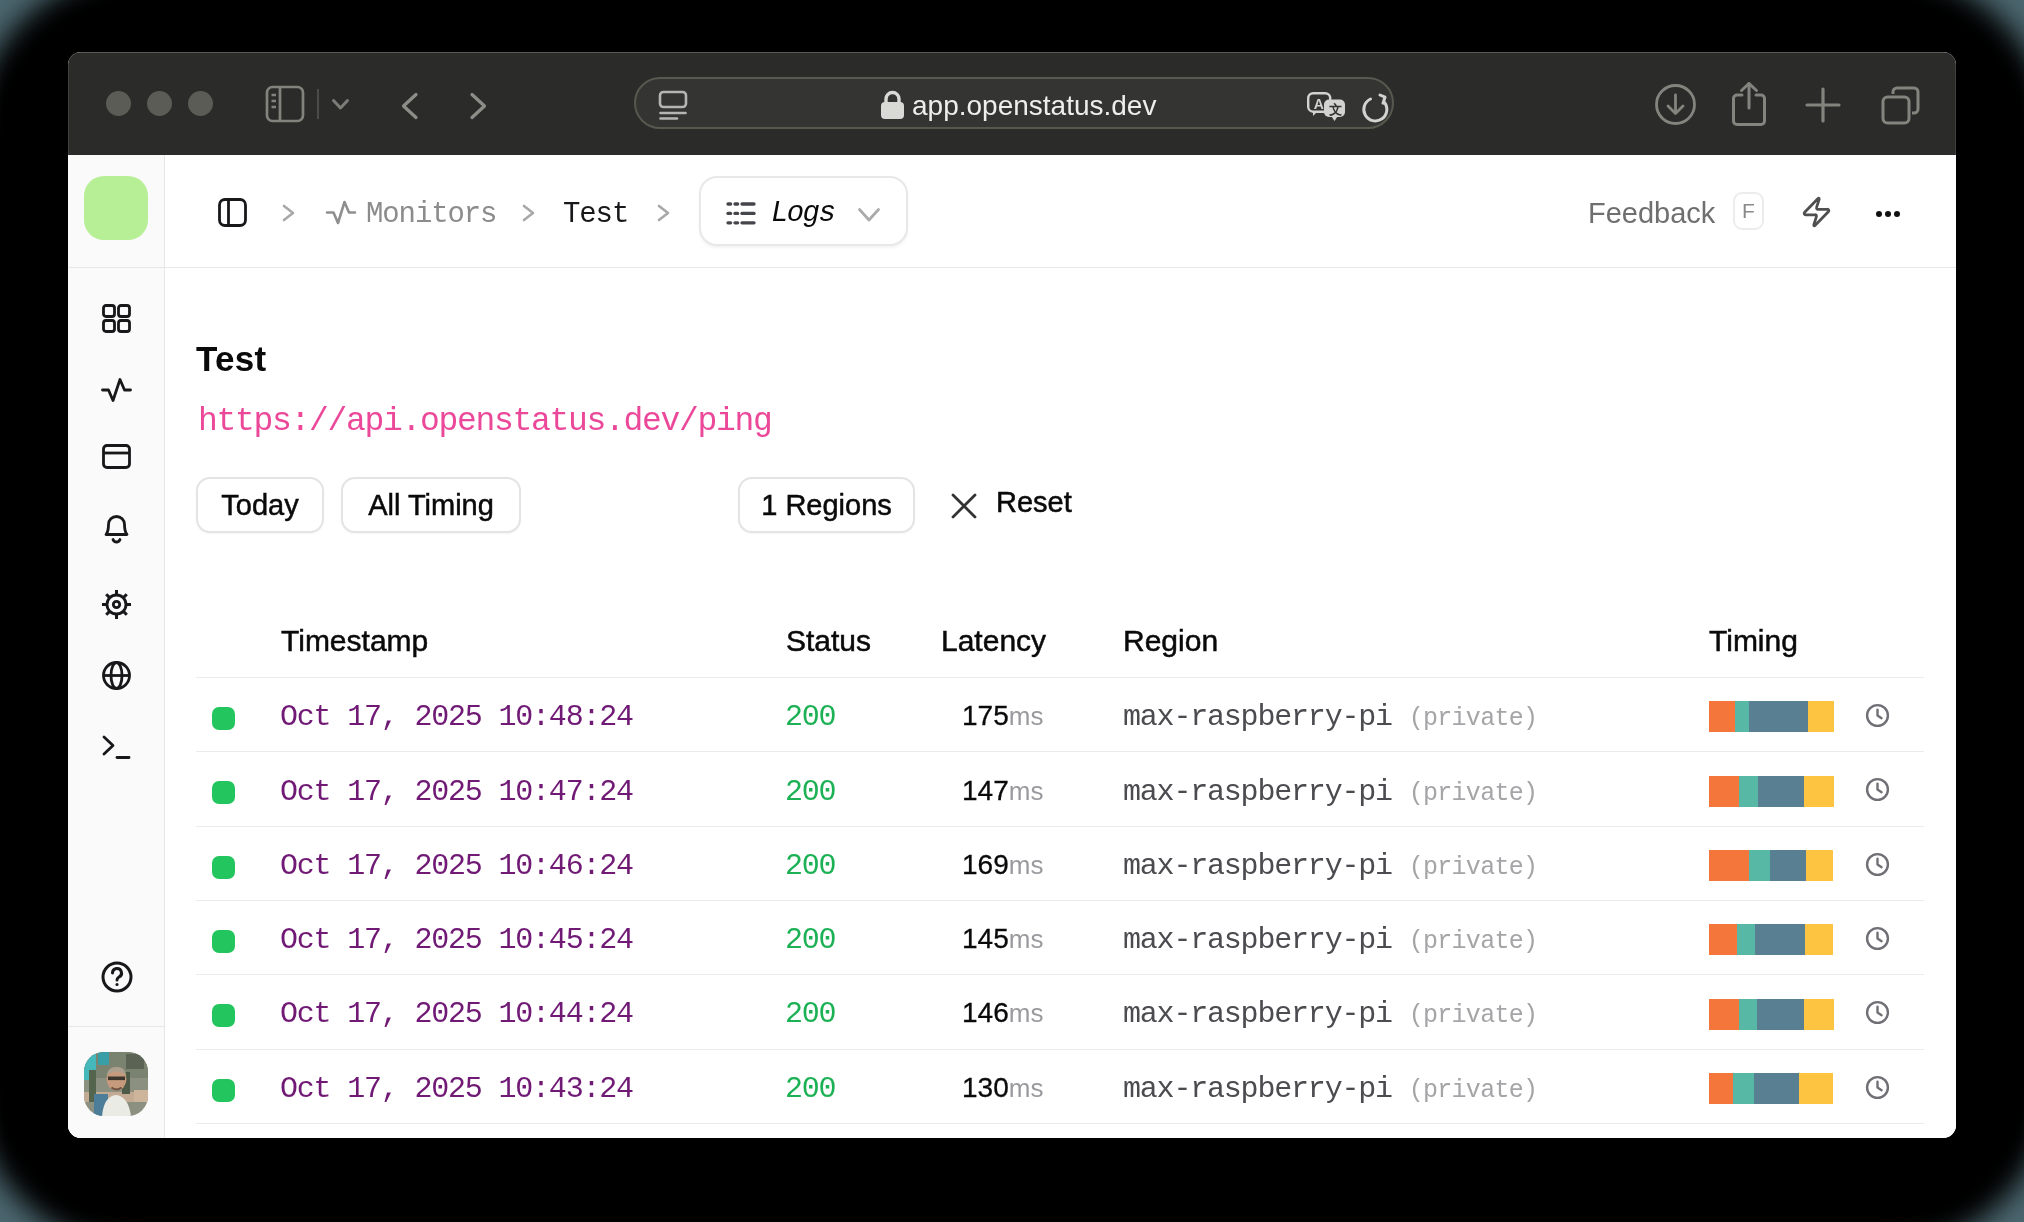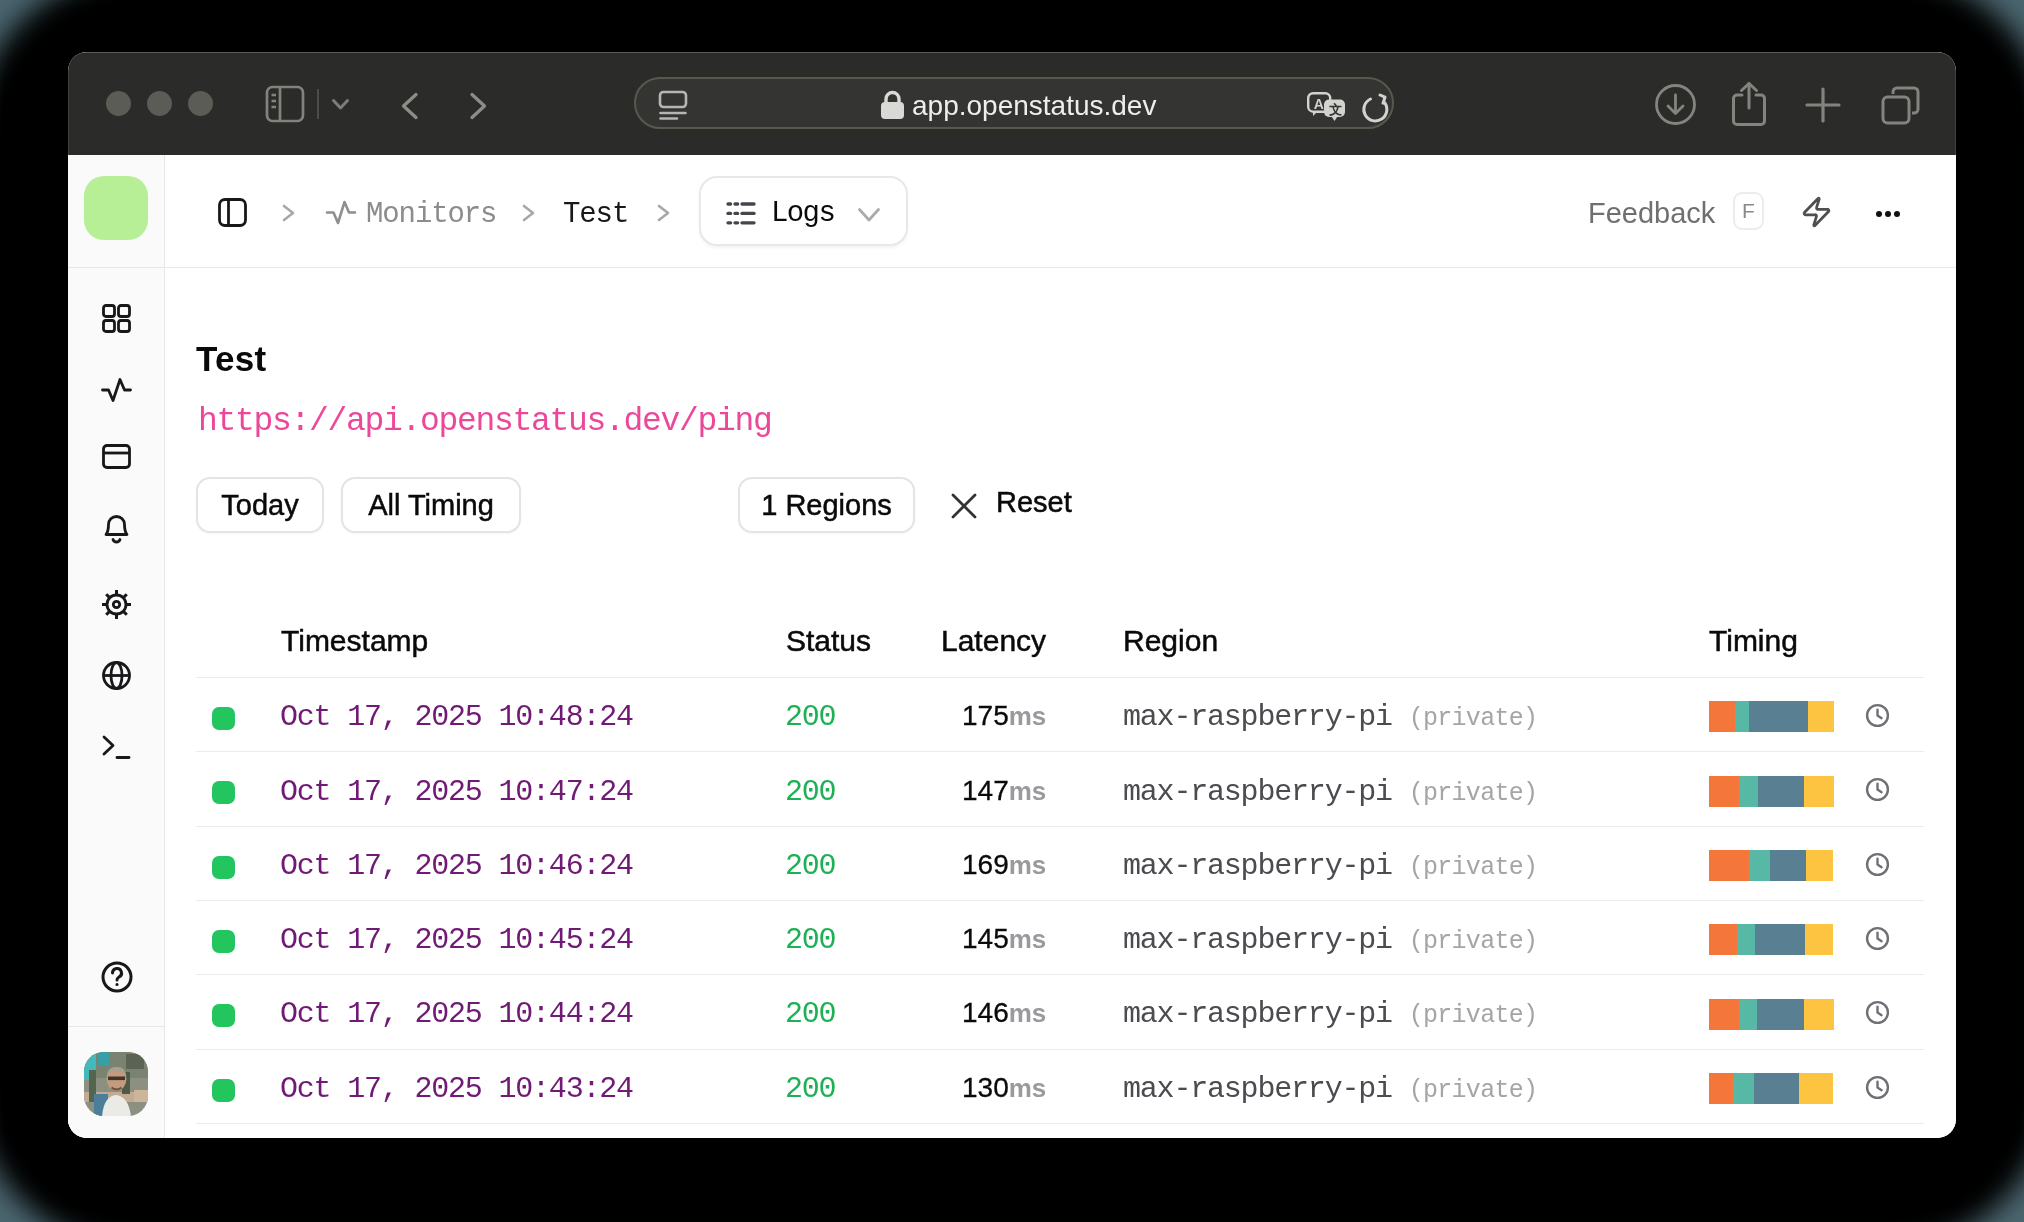--- a/index.html
+++ b/index.html
@@ -1,47 +1,47 @@
 <!DOCTYPE html>
 <html><head>
 <meta charset="utf-8">
 <style>
   html,body{margin:0;padding:0;width:2024px;height:1222px;overflow:hidden;}
   body{background:#4c6770;font-family:"Liberation Sans",sans-serif;}
   .mono{font-family:"Liberation Mono",monospace;}
   .abs{position:absolute;}
   .blob{position:absolute;left:-30px;top:-30px;width:2084px;height:1282px;background:#000;border-radius:175px;filter:blur(14px);}
-  .win{position:absolute;left:68px;top:52px;width:1888px;height:1086px;border-radius:19px;background:#fff;
+  .win{position:absolute;left:68px;top:52px;width:1888px;height:1086px;border-radius:13px;background:#fff;
        box-shadow:0 10px 45px 12px rgba(0,0,0,0.85);overflow:hidden;}
   .titlebar{position:absolute;left:0;top:0;width:100%;height:103px;background:#2b2b29;
             box-shadow:inset 0 1px 0 rgba(255,255,255,0.22), inset 1px 0 0 rgba(255,255,255,0.10), inset -1px 0 0 rgba(255,255,255,0.10);}
   .dot{position:absolute;width:25px;height:25px;border-radius:50%;background:#5c5c56;top:39px;}
   .urlbar{position:absolute;left:566px;top:25px;width:760px;height:52px;border-radius:26px;
           background:#343432;border:2px solid #58584f;box-sizing:border-box;}
   .app{position:absolute;left:0;top:103px;width:100%;height:1182px;background:#fff;}
   .sidebar{position:absolute;left:0;top:0;width:97px;height:100%;background:#fafafa;border-right:1px solid #e7e7e7;box-sizing:border-box;}
   .header{position:absolute;left:97px;top:0;width:1791px;height:112px;}
   .hdivider{position:absolute;left:0;top:112px;width:100%;height:1px;background:#e7e7e7;}
   .main{position:absolute;left:97px;top:0;width:1791px;height:983px;}
   .logsbtn{position:absolute;left:534px;top:21px;width:209px;height:70px;border-radius:18px;border:2px solid #e8e8e8;
-           box-sizing:border-box;background:#fff;box-shadow:0 2px 3px rgba(0,0,0,0.05);}
+           box-sizing:border-box;background:#fff;box-shadow:0 2px 3px rgba(0,0,0,0.05);font-style:italic;}
   .fbadge{position:absolute;left:1568px;top:37px;width:31px;height:38px;border-radius:9px;border:2px solid #ececec;box-sizing:border-box;
           display:flex;align-items:center;justify-content:center;font-size:21px;color:#8a8a8a;}
   .h1{position:absolute;left:31px;top:186px;font-size:35px;font-weight:700;color:#0a0a0a;line-height:1;letter-spacing:0.3px;}
   .url2{position:absolute;left:33px;top:250px;font-size:33px;color:#ec4899;line-height:1;letter-spacing:-1.3px;}
   .fbtn{position:absolute;top:322px;height:56px;border-radius:14px;border:2px solid #e4e4e4;box-sizing:border-box;
         background:#fff;font-size:29px;font-weight:500;color:#0a0a0a;display:flex;align-items:center;justify-content:center;
         -webkit-text-stroke:0.5px #0a0a0a;box-shadow:0 1px 2px rgba(0,0,0,0.04);}
   .th{position:absolute;top:471px;font-size:30px;font-weight:500;color:#0a0a0a;line-height:1;-webkit-text-stroke:0.5px #0a0a0a;}
   .rowline{position:absolute;left:31px;width:1728px;height:1px;background:#ebebeb;}
   .gsq{position:absolute;left:47px;width:23px;height:23px;border-radius:7px;background:#22c55e;}
   .ts{position:absolute;left:115px;font-size:30px;color:#701a75;line-height:1;letter-spacing:-1.2px;}
   .st{position:absolute;left:620px;font-size:30px;color:#1db155;line-height:1;letter-spacing:-1.2px;}
   .lat{position:absolute;left:797px;font-size:28px;font-weight:500;color:#0a0a0a;line-height:1;-webkit-text-stroke:0.3px #0a0a0a;}
-  .ms{font-size:26px;font-weight:700;color:#9a9a9e;-webkit-text-stroke:0 transparent;-webkit-text-stroke-width:0;}
+  .ms{font-size:26px;font-weight:400;color:#9a9a9e;-webkit-text-stroke:0 transparent;-webkit-text-stroke-width:0;}
   .reg{position:absolute;left:958px;font-size:30px;color:#4b4b50;line-height:1;letter-spacing:-1.2px;}
   .priv{font-size:25px;color:#a5a5a8;letter-spacing:-0.7px;}
   .tbar{position:absolute;left:1544px;height:31px;display:flex;}
   .clock{position:absolute;left:1700px;}
 </style>
 </head>
 <body>
 <div class="blob"></div>
 <div class="win">
   <div class="titlebar" id="titlebar">

